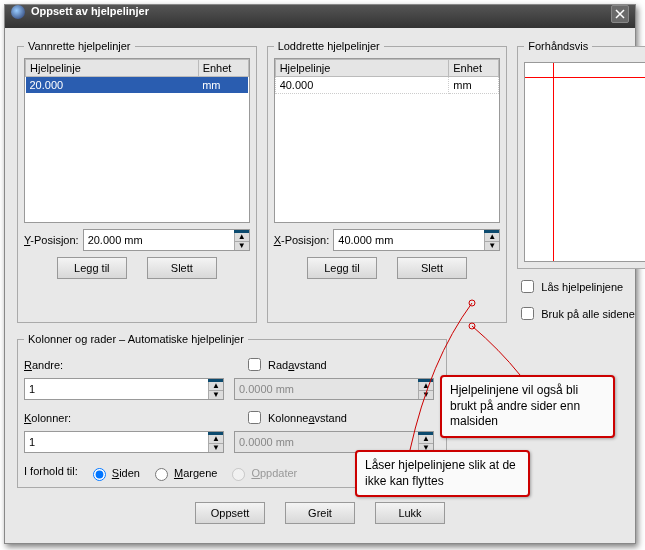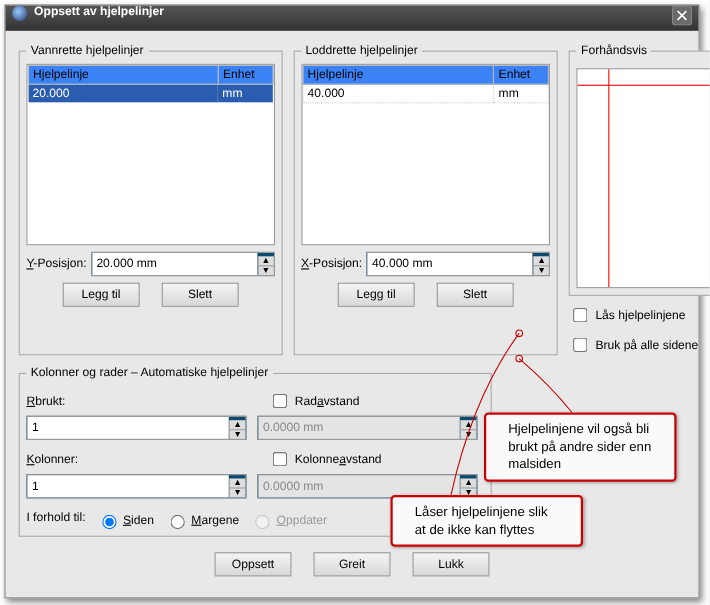--- a/index.html
+++ b/index.html
@@ -9,21 +9,21 @@
   .titlebar .icon { width: 14px; height: 14px; background: radial-gradient(circle at 40% 40%, #9cf, #236); border-radius: 50%; margin-right: 6px; }
   .titlebar .title { flex: 1; font-weight: bold; }
   .titlebar .close { width: 18px; height: 18px; background: #6a6a6a; border: 1px solid #888; border-radius: 2px; display: flex; align-items: center; justify-content: center; cursor: pointer; }
   .titlebar .close svg { width: 10px; height: 10px; }
   .content { padding: 12px; }
   fieldset { border: 1px solid #aaa; margin: 0; padding: 6px; background: #e8e8e8; }
   legend { padding: 0 4px; }
   .row { display: flex; gap: 10px; }
   .table-box { background: #fff; border: 1px solid #999; height: 165px; overflow: hidden; }
   table { width: 100%; border-collapse: collapse; }
-  th { background: #3b82f6; border: 1px solid #bbb; text-align: left; padding: 2px 4px; font-weight: normal; }
+  th { background: #e5e5e5; border: 1px solid #bbb; text-align: left; padding: 2px 4px; font-weight: normal; }
   td { padding: 2px 4px; border: 1px dotted #ccc; }
   tr.sel td { background: #2a5db0; color: #fff; border: none; }
   .form-row { display: flex; align-items: center; gap: 4px; margin-top: 6px; }
   .form-row label { white-space: nowrap; }
   input[type=text] { border: 1px solid #999; padding: 2px 4px; background: #fff; height: 20px; }
   input[disabled] { background: #e4e4e4; color: #888; }
   .spin { display: flex; align-items: flex-end; height: 22px; border: 1px solid #999; background: #0c4a6e; }
   .spin input { border: none; flex: 1; padding: 0 4px; height: 100%; }
   .spin .arrows { width: 15px; display: flex; flex-direction: column; border-left: 1px solid #aaa; }
   .spin .arrows div { flex: 1; background: #ddd; display: flex; align-items: center; justify-content: center; font-size: 8px; line-height: 1; cursor: pointer; }
@@ -31,21 +31,21 @@
   button { background: linear-gradient(#f4f4f4,#d8d8d8); border: 1px solid #999; padding: 3px 10px; min-width: 70px; height: 22px; cursor: pointer; white-space: nowrap; }
   .btn-row { display: flex; gap: 20px; margin-top: 6px; justify-content: center; }
   .chk { display: flex; align-items: center; gap: 4px; }
   .chk input { width: 13px; height: 13px; cursor: pointer; }
   .preview { background: #fff; border: 1px solid #999; width: 140px; height: 200px; margin: 4px auto 0; position: relative; }
   .preview .hguide { position: absolute; left: 0; right: 0; top: 14px; height: 1px; background: red; }
   .preview .vguide { position: absolute; top: 0; bottom: 0; left: 28px; width: 1px; background: red; }
   .rad { display: flex; align-items: center; gap: 3px; }
   .rad input { cursor: pointer; }
   .rad.dis { color: #999; }
-  .callout { position: absolute; background: #fafafa; border: 2px solid #c00; border-radius: 4px; padding: 6px 20px; font-size: 12px; line-height: 1.3; box-shadow: 1px 1px 3px rgba(0,0,0,0.3); }
+  .callout { position: absolute; background: #fafafa; border: 2px solid #c00; border-radius: 4px; padding: 6px 8px; font-size: 12px; line-height: 1.3; box-shadow: 1px 1px 3px rgba(0,0,0,0.3); }
   .under { text-decoration: underline; }
   .u { display: inline; }
   .u::first-letter { text-decoration: underline; }
 </style>
 </head>
 <body>
 
 <div class="window">
   <div class="titlebar">
     <div class="icon"></div>
@@ -140,21 +140,21 @@
           <input type="checkbox" style="">
           <label>Bruk på alle sidene</label>
         </div>
       </div>
     </div>
 
     <fieldset style="margin-top:10px; width:430px">
       <legend>Kolonner og rader – Automatiske hjelpelinjer</legend>
 
       <div class="row" style="align-items:center; margin-top:4px;">
-        <label style="width:80px"><span class="under">R</span><span>brukt:</span></label>
+        <label style="width:80px"><span class="under">R</span><span>andre:</span></label>
         <div style="width:120px"></div>
         <div class="chk">
           <input type="checkbox" style="">
           <label><span>R</span><span>ad</span><span class="under">a</span><span>vstand</span></label>
         </div>
       </div>
       <div class="row" style="margin-top:4px;">
         <div class="spin" style="width:200px">
           <input type="text" value="1" style="">
           <div class="arrows">

